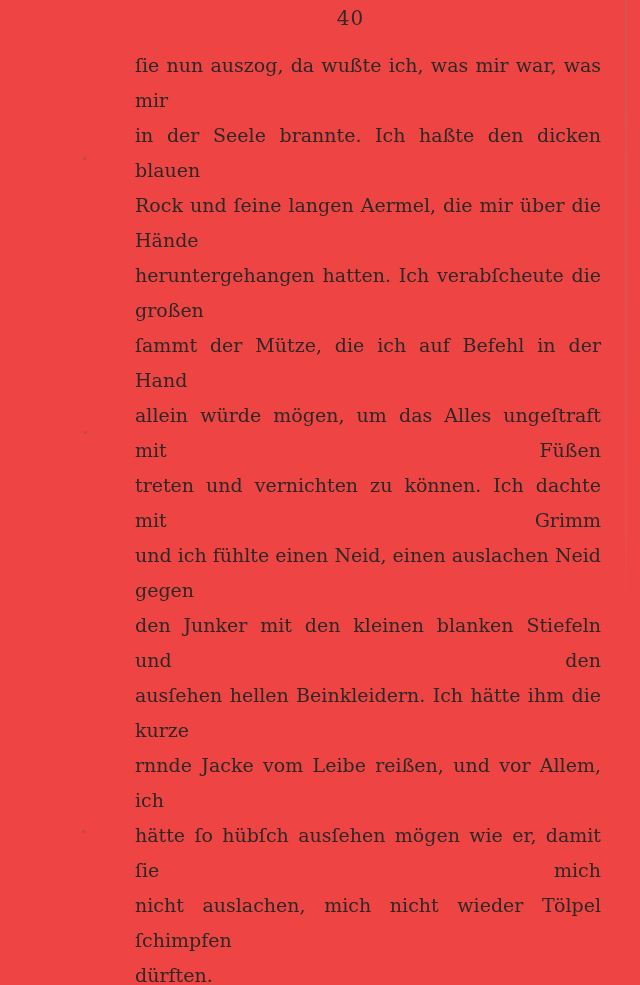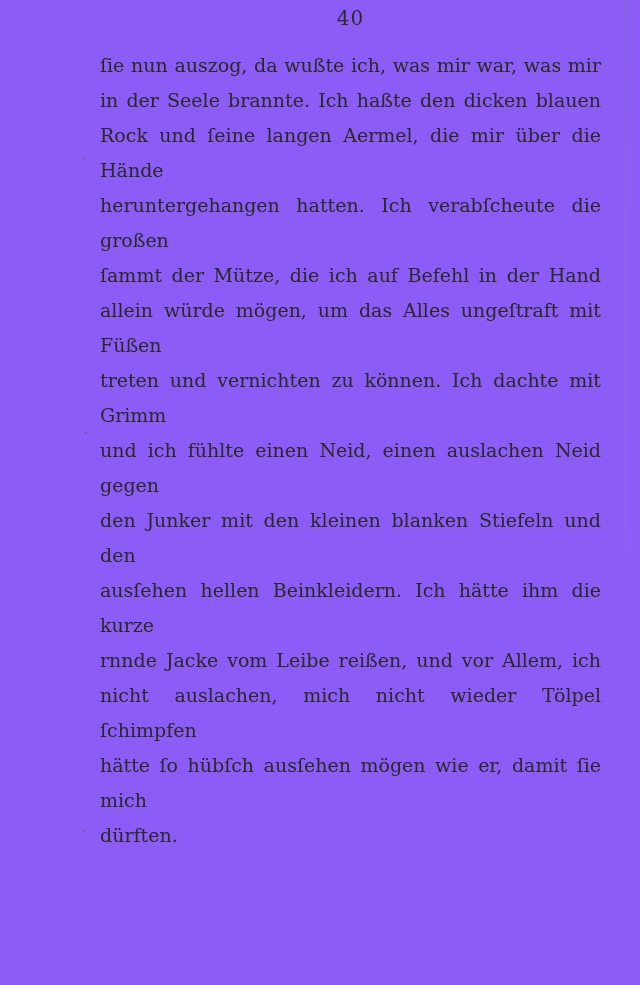--- a/index.html
+++ b/index.html
@@ -9,21 +9,21 @@
   body {
     width: 640px;
     height: 985px;
     background: #f4f3f0;
     font-family: "DejaVu Serif", serif;
   }
   .page {
     position: relative;
     width: 640px;
     height: 985px;
-    background: #8b5cf6;
+    background: #ef4444;
     color: #2b2925;
     overflow: hidden;
   }
   .page-number {
     position: absolute;
     top: 6px;
     left: 100px;
     width: 501px;
     text-align: center;
     font-size: 20px;
@@ -37,20 +37,21 @@
     width: 501px;
     font-size: 19px;
     line-height: 35px;
     color: #2b2925;
   }
   .line {
     text-align: justify;
     text-align-last: justify;
     -moz-text-align-last: justify;
     text-justify: inter-word;
+    margin-left: 35px;
   }
   .line.short {
     text-align-last: left;
     -moz-text-align-last: left;
   }
   .scan-edge {
     position: absolute;
     top: 0;
     right: 13px;
     width: 2px;
@@ -83,22 +84,22 @@
       <div class="line">in der Seele brannte. Ich haßte den dicken blauen</div>
       <div class="line">Rock und ſeine langen Aermel, die mir über die Hände</div>
       <div class="line">heruntergehangen hatten. Ich verabſcheute die großen</div>
       <div class="line">ſammt der Mütze, die ich auf Befehl in der Hand</div>
       <div class="line">allein würde mögen, um das Alles ungeſtraft mit Füßen</div>
       <div class="line">treten und vernichten zu können. Ich dachte mit Grimm</div>
       <div class="line">und ich fühlte einen Neid, einen auslachen Neid gegen</div>
       <div class="line">den Junker mit den kleinen blanken Stiefeln und den</div>
       <div class="line">ausſehen hellen Beinkleidern. Ich hätte ihm die kurze</div>
       <div class="line">rnnde Jacke vom Leibe reißen, und vor Allem, ich</div>
+      <div class="line">hätte ſo hübſch ausſehen mögen wie er, damit ſie mich</div>
       <div class="line">nicht auslachen, mich nicht wieder Tölpel ſchimpfen</div>
-      <div class="line">hätte ſo hübſch ausſehen mögen wie er, damit ſie mich</div>
       <div class="line short">dürften.</div>
     </div>
 
   </div>
 
   <div class="scan-edge"></div>
 
   <div class="speck" style="left:83px; top:157px;"></div>
   <div class="speck" style="left:84px; top:431px;"></div>
   <div class="speck" style="left:82px; top:830px;"></div>

